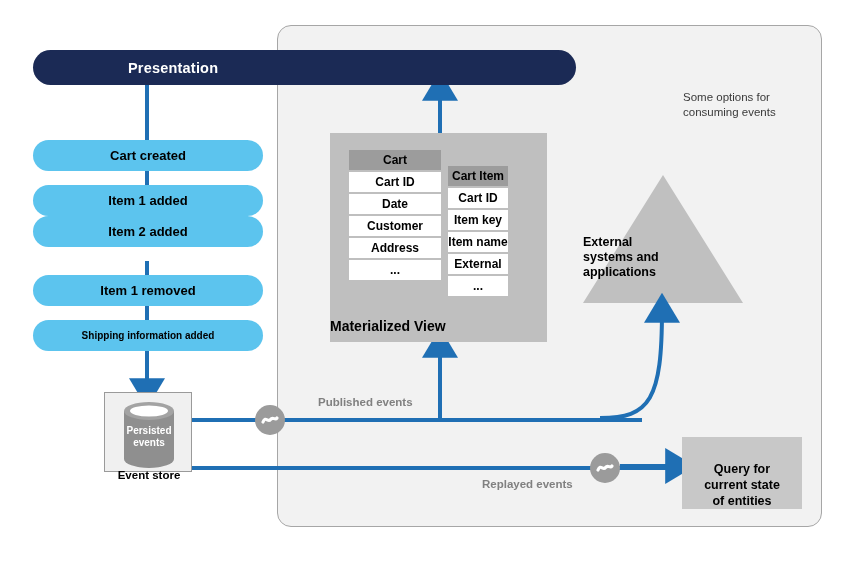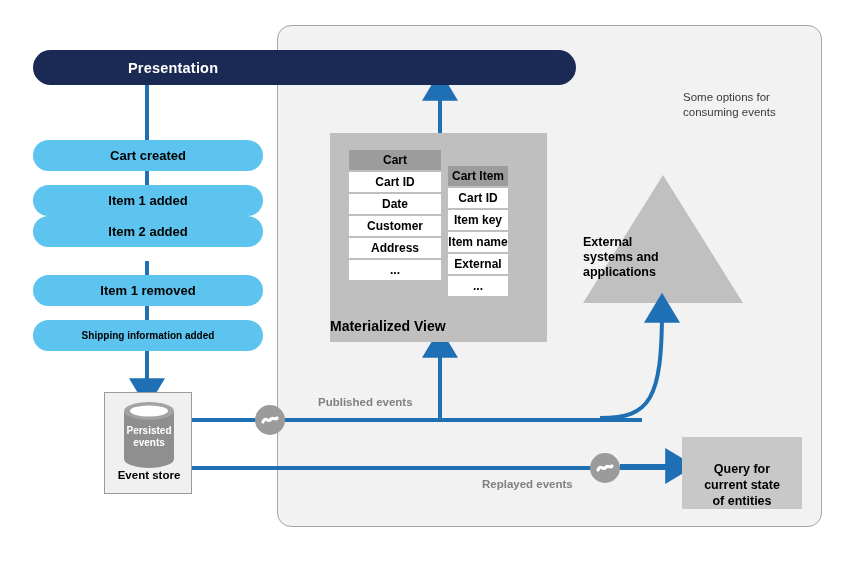--- a/index.html
+++ b/index.html
@@ -48,21 +48,21 @@
   }
   .pill.small{font-size:10px;}
 
   
   .spine{
     left:145px;width:4px;background:#1f6fb4;z-index:1;
   }
 
   
   #event-store-box{
-    left:104px;top:392px;width:88px;height:102px;
+    left:104px;top:392px;width:88px;height:80px;
     background:#f0f0f0;border:1px solid #9a9a9a;
     box-sizing:border-box;z-index:5;
   }
   #db-cylinder{
     position:absolute;left:18px;top:8px;width:52px;height:68px;
   }
   #event-store-label{
     position:absolute;left:0;top:76px;width:88px;
     text-align:center;font-size:11.5px;font-weight:bold;color:#000;
   }

